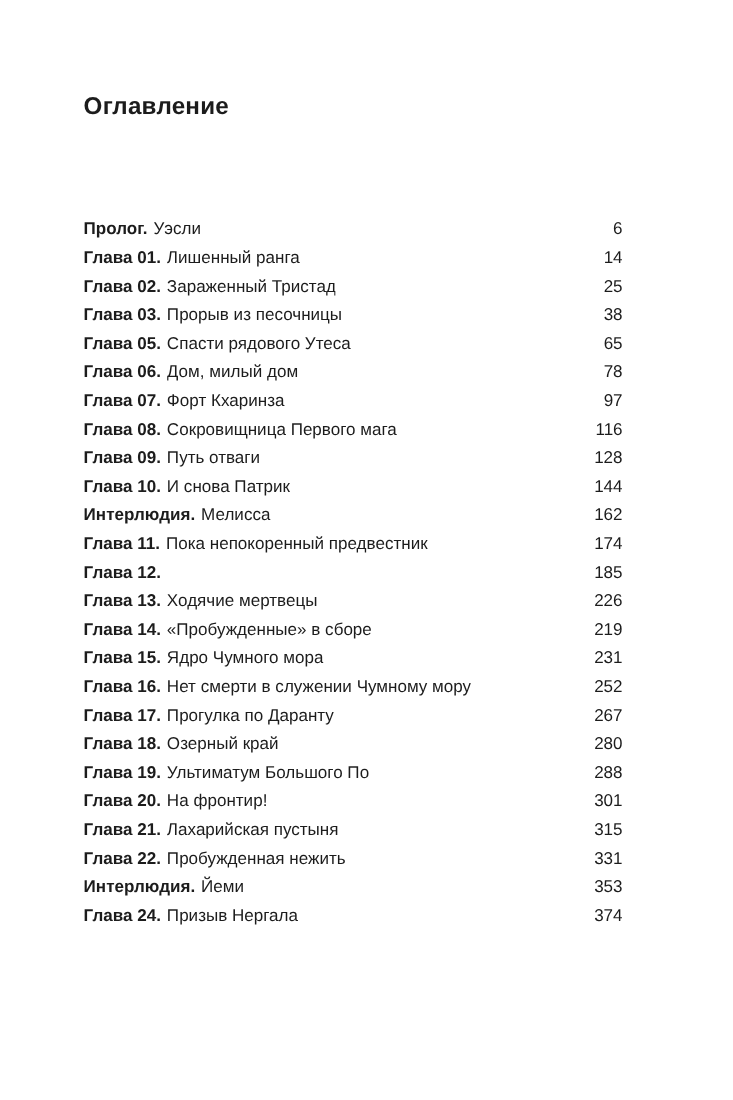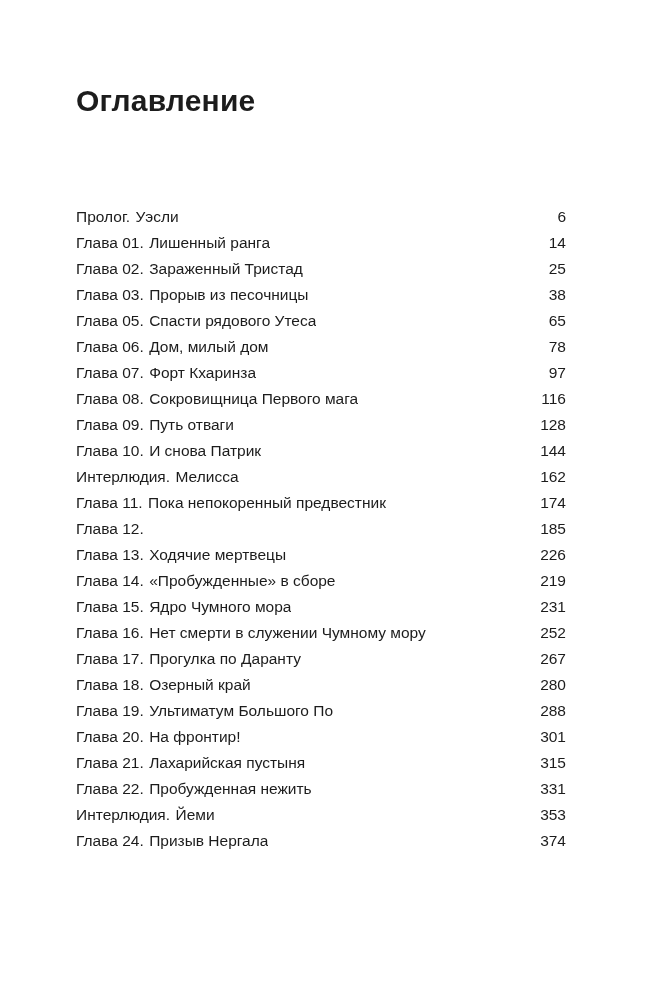--- a/index.html
+++ b/index.html
@@ -15,38 +15,38 @@
     overflow: hidden;
   }
   .page {
     box-sizing: border-box;
     width: 666px;
     height: 1000px;
     padding: 84px 100px 40px 76px;
   }
   .page-title {
     margin: 0 0 86px 0;
-    font-size: 30px;
+    font-size: 22px;
     font-weight: 700;
     letter-spacing: 0.2px;
     color: #1c1c1c;
   }
   .toc {
     width: 100%;
   }
   .toc-row {
     display: flex;
     align-items: baseline;
     height: 26px;
     line-height: 26px;
     font-size: 15.5px;
     white-space: nowrap;
   }
   .toc-label {
-    font-weight: 400;
+    font-weight: 700;
     margin-right: 0.35em;
     flex: 0 0 auto;
   }
   .toc-title {
     font-weight: 400;
     flex: 0 1 auto;
     overflow: hidden;
   }
   .toc-spacer {
     flex: 1 1 auto;

